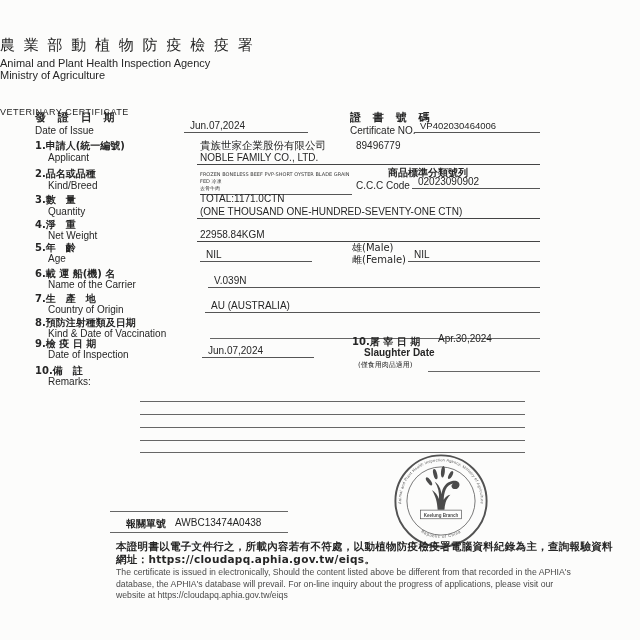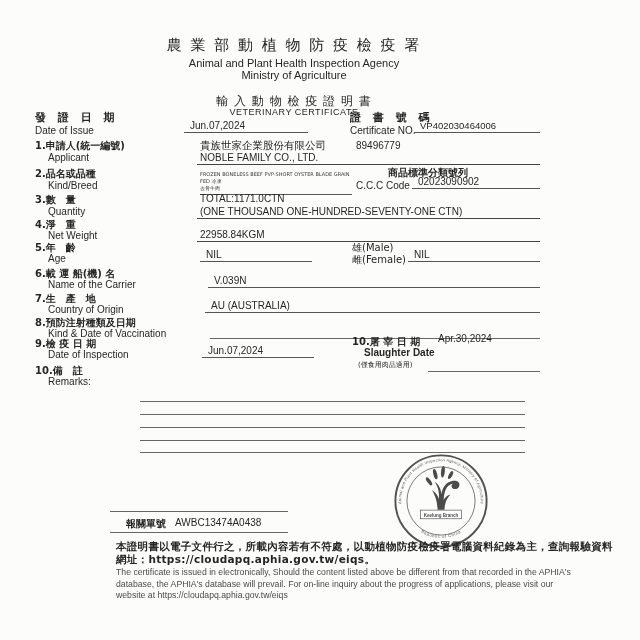--- a/index.html
+++ b/index.html
@@ -1,40 +1,39 @@
 <!DOCTYPE html>
 <html><head>
 <meta charset="utf-8">
 <style>
   html,body{margin:0;padding:0;}
   body{width:640px;height:640px;background:#e8e8e6;font-family:"Liberation Sans",sans-serif;}
   .page{position:relative;width:640px;height:640px;background:#fcfcfb;overflow:hidden;color:#262626;}
   .abs{position:absolute;white-space:nowrap;}
-  .center{left:0;width:588px;text-align:center;}
+  .center{left:0;width:588px;text-align:left;}
   .zh{font-family:"DejaVu Sans","Liberation Sans",sans-serif;}
   .b{font-weight:bold;}
   .ul{position:absolute;border-bottom:1px solid #555;}
   .ul span{display:block;padding:0 0 1px 6px;}
   .sep{position:absolute;border-bottom:1px solid #444;height:0;}
   .rline{position:absolute;border-bottom:1px solid #666;height:0;} .fs10{font-size:10px;} .fs11{font-size:11px;}
   .tiny{font-size:5px;line-height:7px;white-space:normal;color:#3a3a3a;}
   .note{font-size:7px;}
   .seal{position:absolute;left:380px;top:453px;width:122px;height:96px;opacity:.88;}
   .footer-en{font-size:8.7px;line-height:11.5px;color:#4a4a4a;white-space:normal;}
   .footer-zh{font-size:10.5px;font-weight:bold;letter-spacing:.3px;}
 </style>
 </head>
 <body>
 
 <div class="page">
 
   <div class="abs center zh" style="top:36px;font-size:15px;letter-spacing:2px;">農 業 部 動 植 物 防 疫 檢 疫 署</div>
   <div class="abs center fs11" style="top:57px;">Animal and Plant Health Inspection Agency</div>
   <div class="abs center fs11" style="top:69px;">Ministry of Agriculture</div>
-  <div class="abs center zh" style="top:93px;font-size:12px;letter-spacing:1px;">輸 入 動 物 檢 疫 證 明 書</div>
   <div class="abs center" style="top:107px;font-size:9px;letter-spacing:.5px;">VETERINARY CERTIFICATE</div>
 
   <div class="abs zh b fs11" style="left:35px;top:110px;letter-spacing:4px;">發 證 日 期</div>
   <div class="abs fs10" style="left:35px;top:125px;">Date of Issue</div>
   <div class="ul" style="left:184px;top:120px;width:124px;">
       <span class="fs10">Jun.07,2024</span>
     </div>
   <div class="abs zh b fs11" style="left:350px;top:110px;letter-spacing:4px;">證 書 號 碼</div>
   <div class="abs fs10" style="left:350px;top:125px;">Certificate NO.</div>
   <div class="ul" style="left:414px;top:120px;width:126px;">

